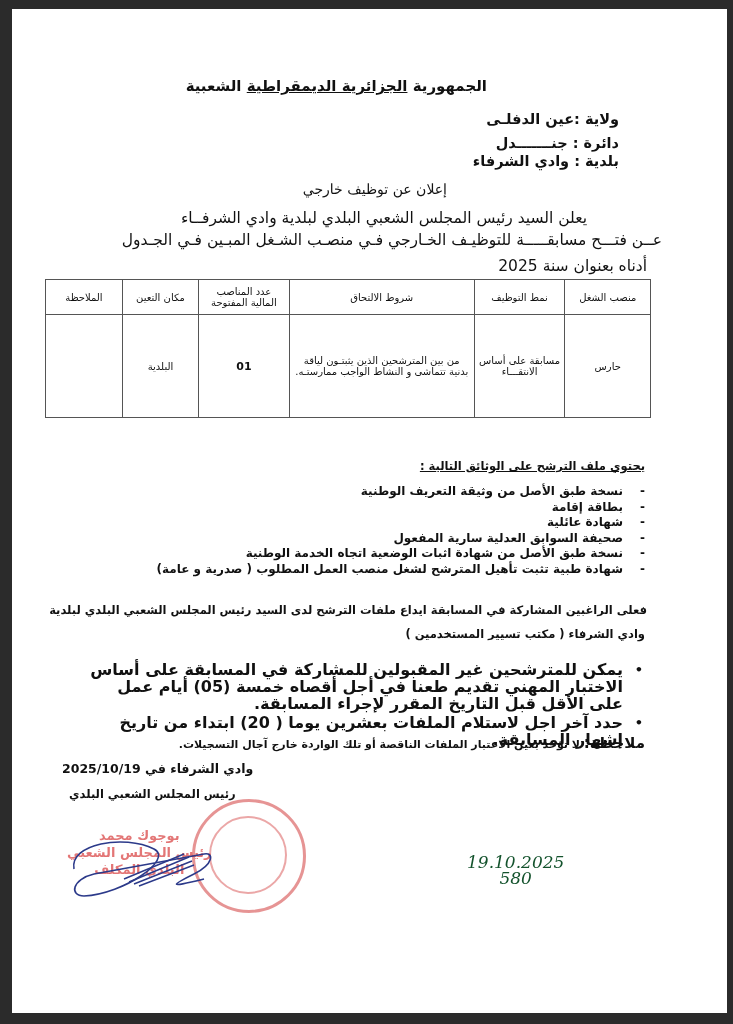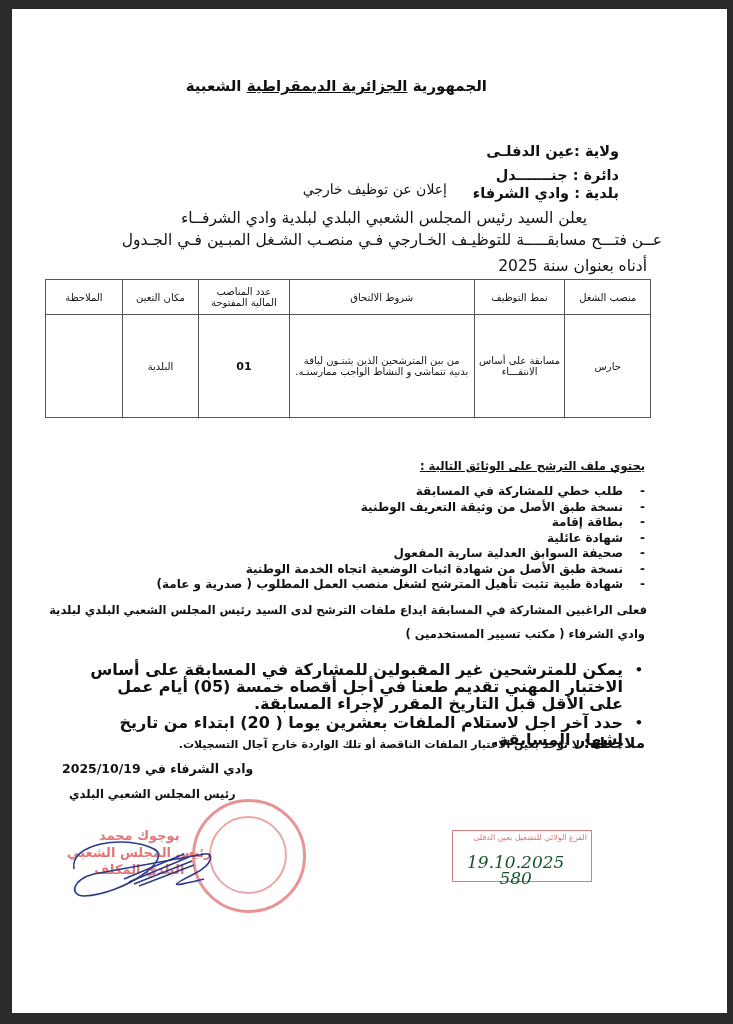--- a/index.html
+++ b/index.html
@@ -8,21 +8,21 @@
     position: relative; overflow: hidden;
     font-family: "DejaVu Sans", sans-serif; color: #111;
   }
   .page {
     position: absolute; left: 12px; top: 9px; width: 715px; height: 1004px;
     background: #fff;
   }
   .abs { position: absolute; direction: rtl; white-space: nowrap; }
   .title { right: 240px; top: 68px; font-size: 15px; font-weight: bold; margin-left: 28px; }
   .title .u { text-decoration: underline; }
-  .hdr { right: 108px; font-size: 14.5px; font-weight: bold; line-height: 21px; margin-top: 32px; }
+  .hdr { right: 108px; font-size: 14.5px; font-weight: bold; line-height: 21px; }
   .announce { right: 280px; top: 172px; font-size: 14px; font-family: "DejaVu Serif", serif; }
   .intro { right: 65px; font-size: 15.5px; line-height: 22px; }
   table.jobs {
     position: absolute; left: 33px; top: 270px; width: 606px;
     border-collapse: collapse; direction: rtl; font-size: 10px;
   }
   table.jobs td, table.jobs th {
     border: 1.2px solid #555; text-align: center; font-weight: normal; padding: 2px 4px;
   }
   table.jobs th { height: 30px; }
@@ -104,21 +104,20 @@
       <td style="white-space:normal">من بين المترشحين الذين يثبتـون لياقة بدنية تتماشى و النشاط الواجب ممارستـه.</td>
       <td style="font-weight:bold; font-size:11px">01</td>
       <td>البلدية</td>
       <td></td>
     </tr>
   </tbody>
     </table>
 
   <div class="abs docs-title">يحتوي ملف الترشح على الوثائق التالية :</div>
   <ul class="docs">
-    <li>طلب خطي للمشاركة في المسابقة</li>
     <li>نسخة طبق الأصل من وثيقة التعريف الوطنية</li>
     <li>بطاقة إقامة</li>
     <li>شهادة عائلية</li>
     <li>صحيفة السوابق العدلية سارية المفعول</li>
     <li>نسخة طبق الأصل من شهادة اثبات الوضعية اتجاه الخدمة الوطنية</li>
     <li>شهادة طبية تثبت تأهيل المترشح لشغل منصب العمل المطلوب ( صدرية و عامة)</li>
   </ul>
 
   <div class="abs para" style="top:594px; right:80px">فعلى الراغبين المشاركة في المسابقة ايداع ملفات الترشح لدى السيد رئيس المجلس الشعبي البلدي لبلدية</div>
   <div class="abs para" style="top:618px; right:82px">وادي الشرفاء ( مكتب تسيير المستخدمين )</div>
@@ -144,21 +143,18 @@
     <div>بوجوك محمد</div>
     <div>رئيس المجلس الشعبي</div>
     <div>البلدي المكلف</div>
   </div>
 
   <svg class="sig" viewBox="0 0 160 80">
     <path d="M10 45 C5 20, 60 10, 90 25 C110 35, 60 70, 20 72 C5 72, 8 55, 30 50 L140 30 C150 28, 150 40, 130 50 C110 60, 100 65, 140 55" fill="none" stroke="#2c3a8a" stroke-width="1.6"></path>
     <path d="M60 55 L120 30 M65 58 L125 33 M70 60 L128 37 M75 62 L130 41" fill="none" stroke="#2c3a8a" stroke-width="1.4"></path>
   </svg>
 
-  <div class="rect-stamp">
-    <div>الفرع الولائي للتشغيل بعين الدفلى</div>
-  </div>
   <div class="handwritten">
     <div>19.10.2025</div>
     <div>580</div>
   </div>
 
 </div>
 
 </body></html>

